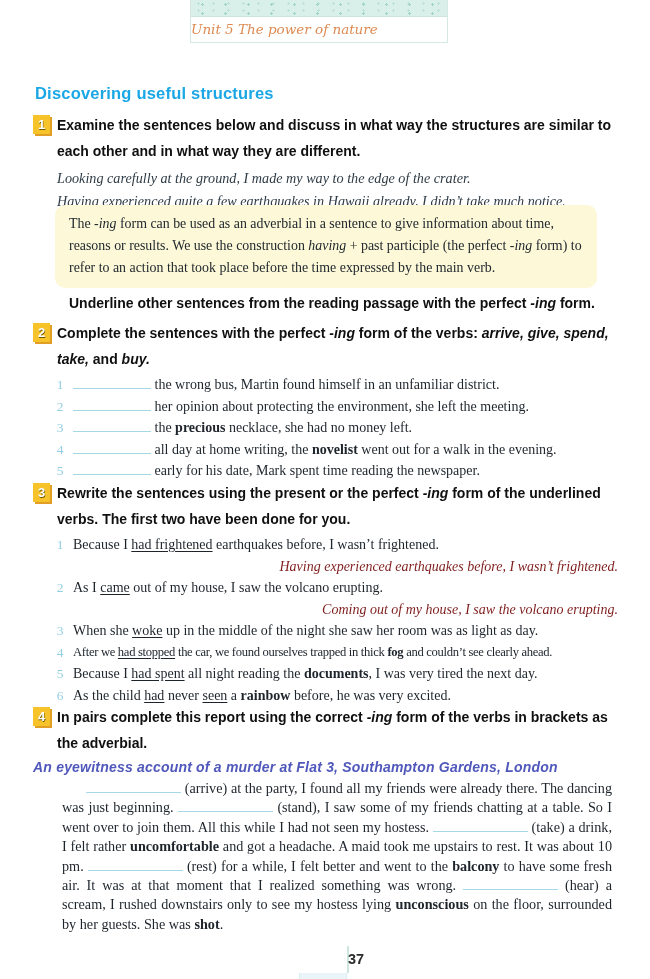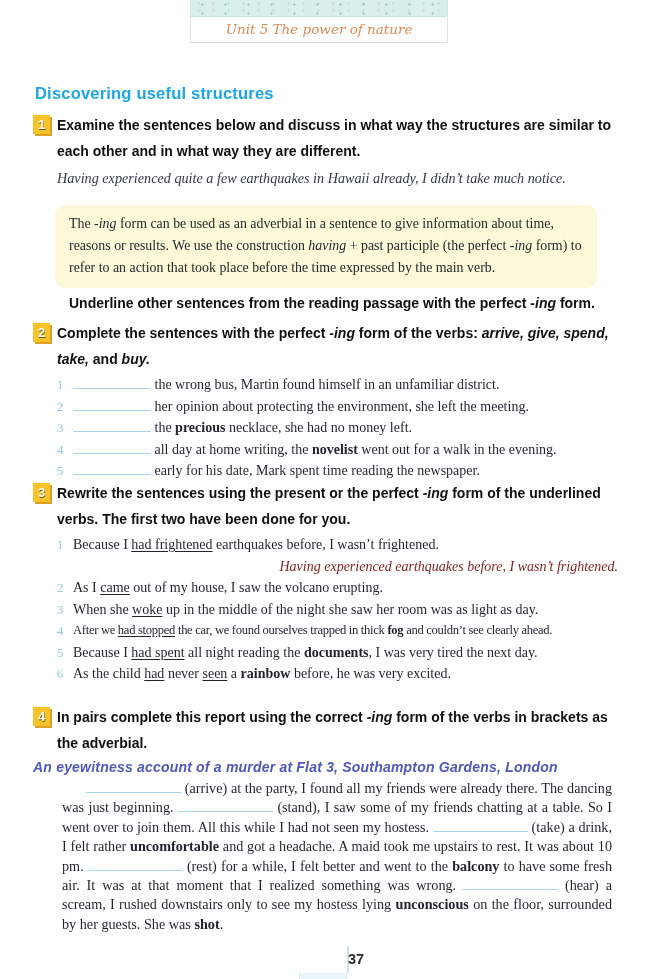--- a/index.html
+++ b/index.html
@@ -5,21 +5,21 @@
   html,body{margin:0;padding:0;background:#ffffff;}
   .page{position:relative;width:650px;height:979px;background:#ffffff;overflow:hidden;
         font-family:"Liberation Serif","DejaVu Serif",serif;color:#1d242b;}
 
   
   .unit-header{position:absolute;left:190px;top:0;width:256px;border:1px solid #d6e8e2;border-top:none;}
   .unit-strip{height:16px;background-color:#d9efe9;
       background-image:radial-gradient(circle,#9fd3c6 1px,rgba(0,0,0,0) 1.3px),
                        radial-gradient(circle,#bfe2d8 1px,rgba(0,0,0,0) 1.3px);
       background-size:23px 9px,15px 7px;border-bottom:1px solid #cfe4de;}
-  .unit-label{height:25px;line-height:25px;text-align:center;color:#dd8a52;
+  .unit-label{height:25px;line-height:25px;text-align:left;color:#dd8a52;
       font-style:italic;font-size:13.5px;font-family:"DejaVu Serif",serif;}
 
   
   .section-title{position:absolute;left:35px;top:84px;margin:0;color:#1ba7e5;
       font-family:"Liberation Sans","DejaVu Sans",sans-serif;font-weight:bold;
       font-size:16.5px;letter-spacing:.2px;}
 
   
   .ex{position:absolute;left:33px;width:585px;}
   .ex-head{display:flex;gap:7px;font-family:"Liberation Sans","DejaVu Sans",sans-serif;
@@ -82,20 +82,21 @@
   </div>
 
   <h2 class="section-title">Discovering useful structures</h2>
 
   <section class="ex" style="top:112px">
     <div class="ex-head">
       <span class="numbox">1</span>
       <p><span>Examine the sentences below and discuss in what way the structures are similar to each other and in what way they are different.</span></p>
     </div>
     <div class="examples">
+      <p class="example">Looking carefully at the ground, I made my way to the edge of the crater.</p>
       <p class="example">Having experienced quite a few earthquakes in Hawaii already, I didn’t take much notice.</p>
     </div>
   </section>
 
   <div class="note-box">
     <p><span>The </span><span class="i">-ing</span><span> form can be used as an adverbial in a sentence to give information about time, reasons or results. We use the construction </span><span class="i">having</span><span> + past participle (the perfect </span><span class="i">-ing</span><span> form) to refer to an action that took place before the time expressed by the main verb.</span></p>
   </div>
 
   <p class="underline-instr"><span>Underline other sentences from the reading passage with the perfect </span><span class="i">-ing</span><span> form.</span></p>
 
@@ -136,20 +137,21 @@
     <div class="items items3">
       <div class="item">
         <span class="inum">1</span>
         <span class="itext"><span>Because I </span><span class="u">had frightened</span><span> earthquakes before, I wasn’t frightened.</span></span>
       </div>
       <div class="answer">Having experienced earthquakes before, I wasn’t frightened.</div>
       <div class="item">
         <span class="inum">2</span>
         <span class="itext"><span>As I </span><span class="u">came</span><span> out of my house, I saw the volcano erupting.</span></span>
       </div>
+      <div class="answer">Coming out of my house, I saw the volcano erupting.</div>
       <div class="item">
         <span class="inum">3</span>
         <span class="itext"><span>When she </span><span class="u">woke</span><span> up in the middle of the night she saw her room was as light as day.</span></span>
       </div>
       <div class="item">
         <span class="inum">4</span>
         <span class="itext tight"><span>After we </span><span class="u">had stopped</span><span> the car, we found ourselves trapped in thick </span><span class="bd">fog</span><span> and couldn’t see clearly ahead.</span></span>
       </div>
       <div class="item">
         <span class="inum">5</span>

